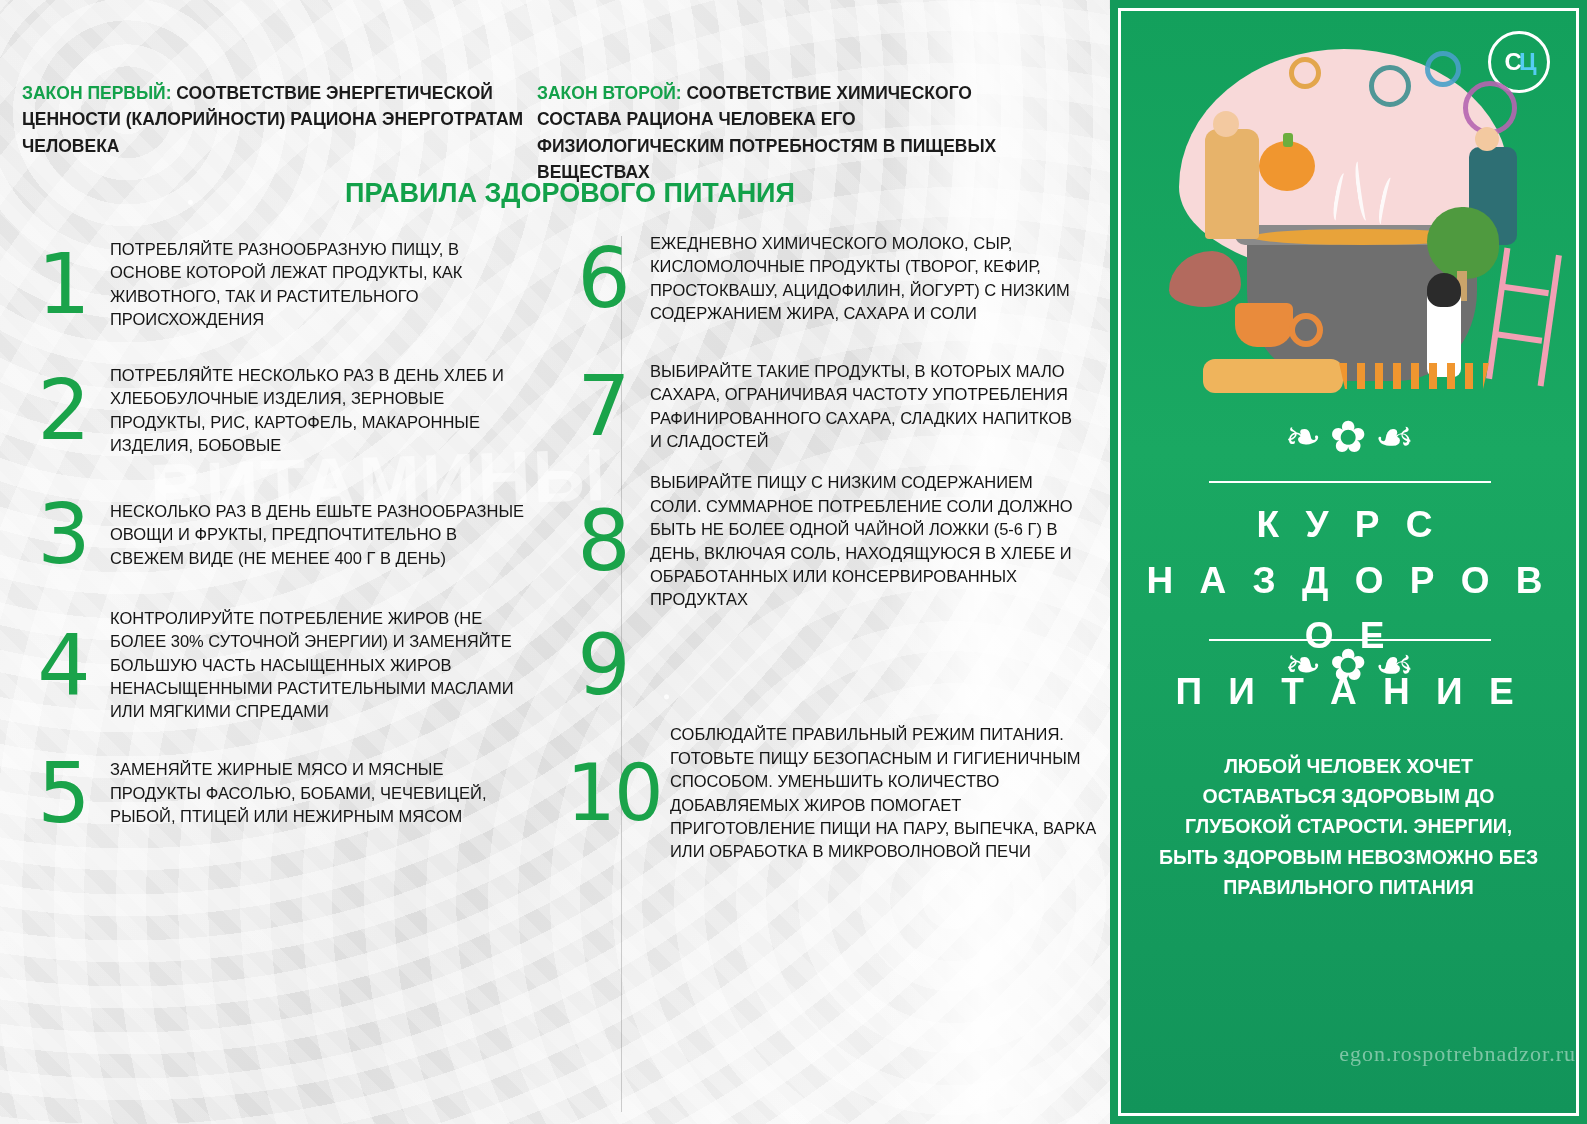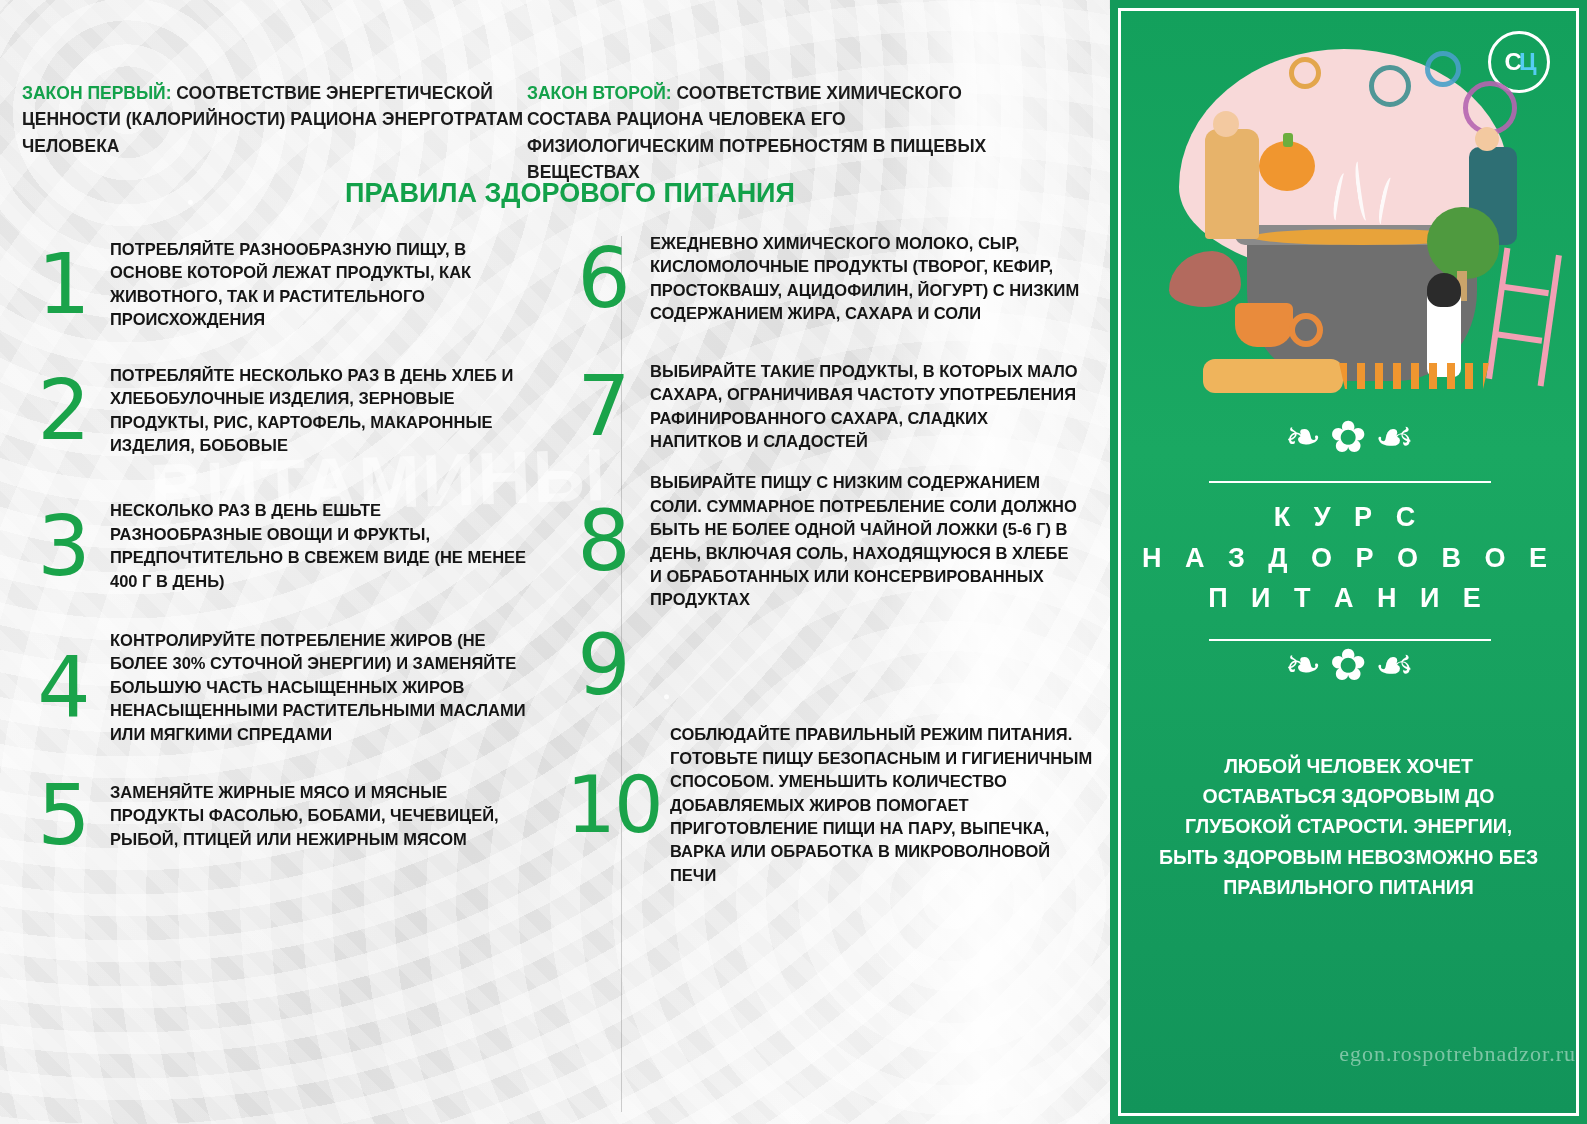--- a/index.html
+++ b/index.html
@@ -71,20 +71,21 @@
     font-size: 30px;
     font-weight: bold;
     letter-spacing: 0.2px;
   }
   .laws {
     position: absolute;
     top: 80px;
     left: 22px;
     width: 1070px;
     display: flex;
+    gap: 10px;
   }
   .law {
     width: 505px;
     font-size: 17.5px;
     font-weight: bold;
     line-height: 1.5;
     color: #1b1b1b;
   }
   .law .tag {
     color: #13a14a;
@@ -135,21 +136,21 @@
     font-family: "DejaVu Sans", sans-serif;
   }
   .rule.ten .num {
     font-size: 78px;
     width: 112px;
     flex: 0 0 112px;
     letter-spacing: -2px;
   }
   .rule .txt {
     font-size: 16.5px;
-    font-weight: bold;
+    font-weight: normal;
     line-height: 1.42;
     color: #151515;
   }
   .col.left-col .rule .txt { width: 420px; }
   .col.right-col .rule .txt { width: 430px; }
 
   
   .r1 { margin-top: 6px; }
   .r2 { margin-top: 32px; }
   .r3 { margin-top: 42px; }
@@ -308,21 +309,21 @@
     background: #ffffff;
   }
   .rl-top { top: 470px; }
   .rl-bottom { top: 628px; }
   .course-title {
     position: absolute;
     left: 0; right: 0;
     top: 486px;
     text-align: center;
     color: #ffffff;
-    font-size: 27px;
+    font-size: 37px;
     font-weight: bold;
     letter-spacing: 8px;
     line-height: 1.5;
   }
   .panel-text {
     position: absolute;
     left: 36px;
     right: 36px;
     top: 740px;
     text-align: center;

